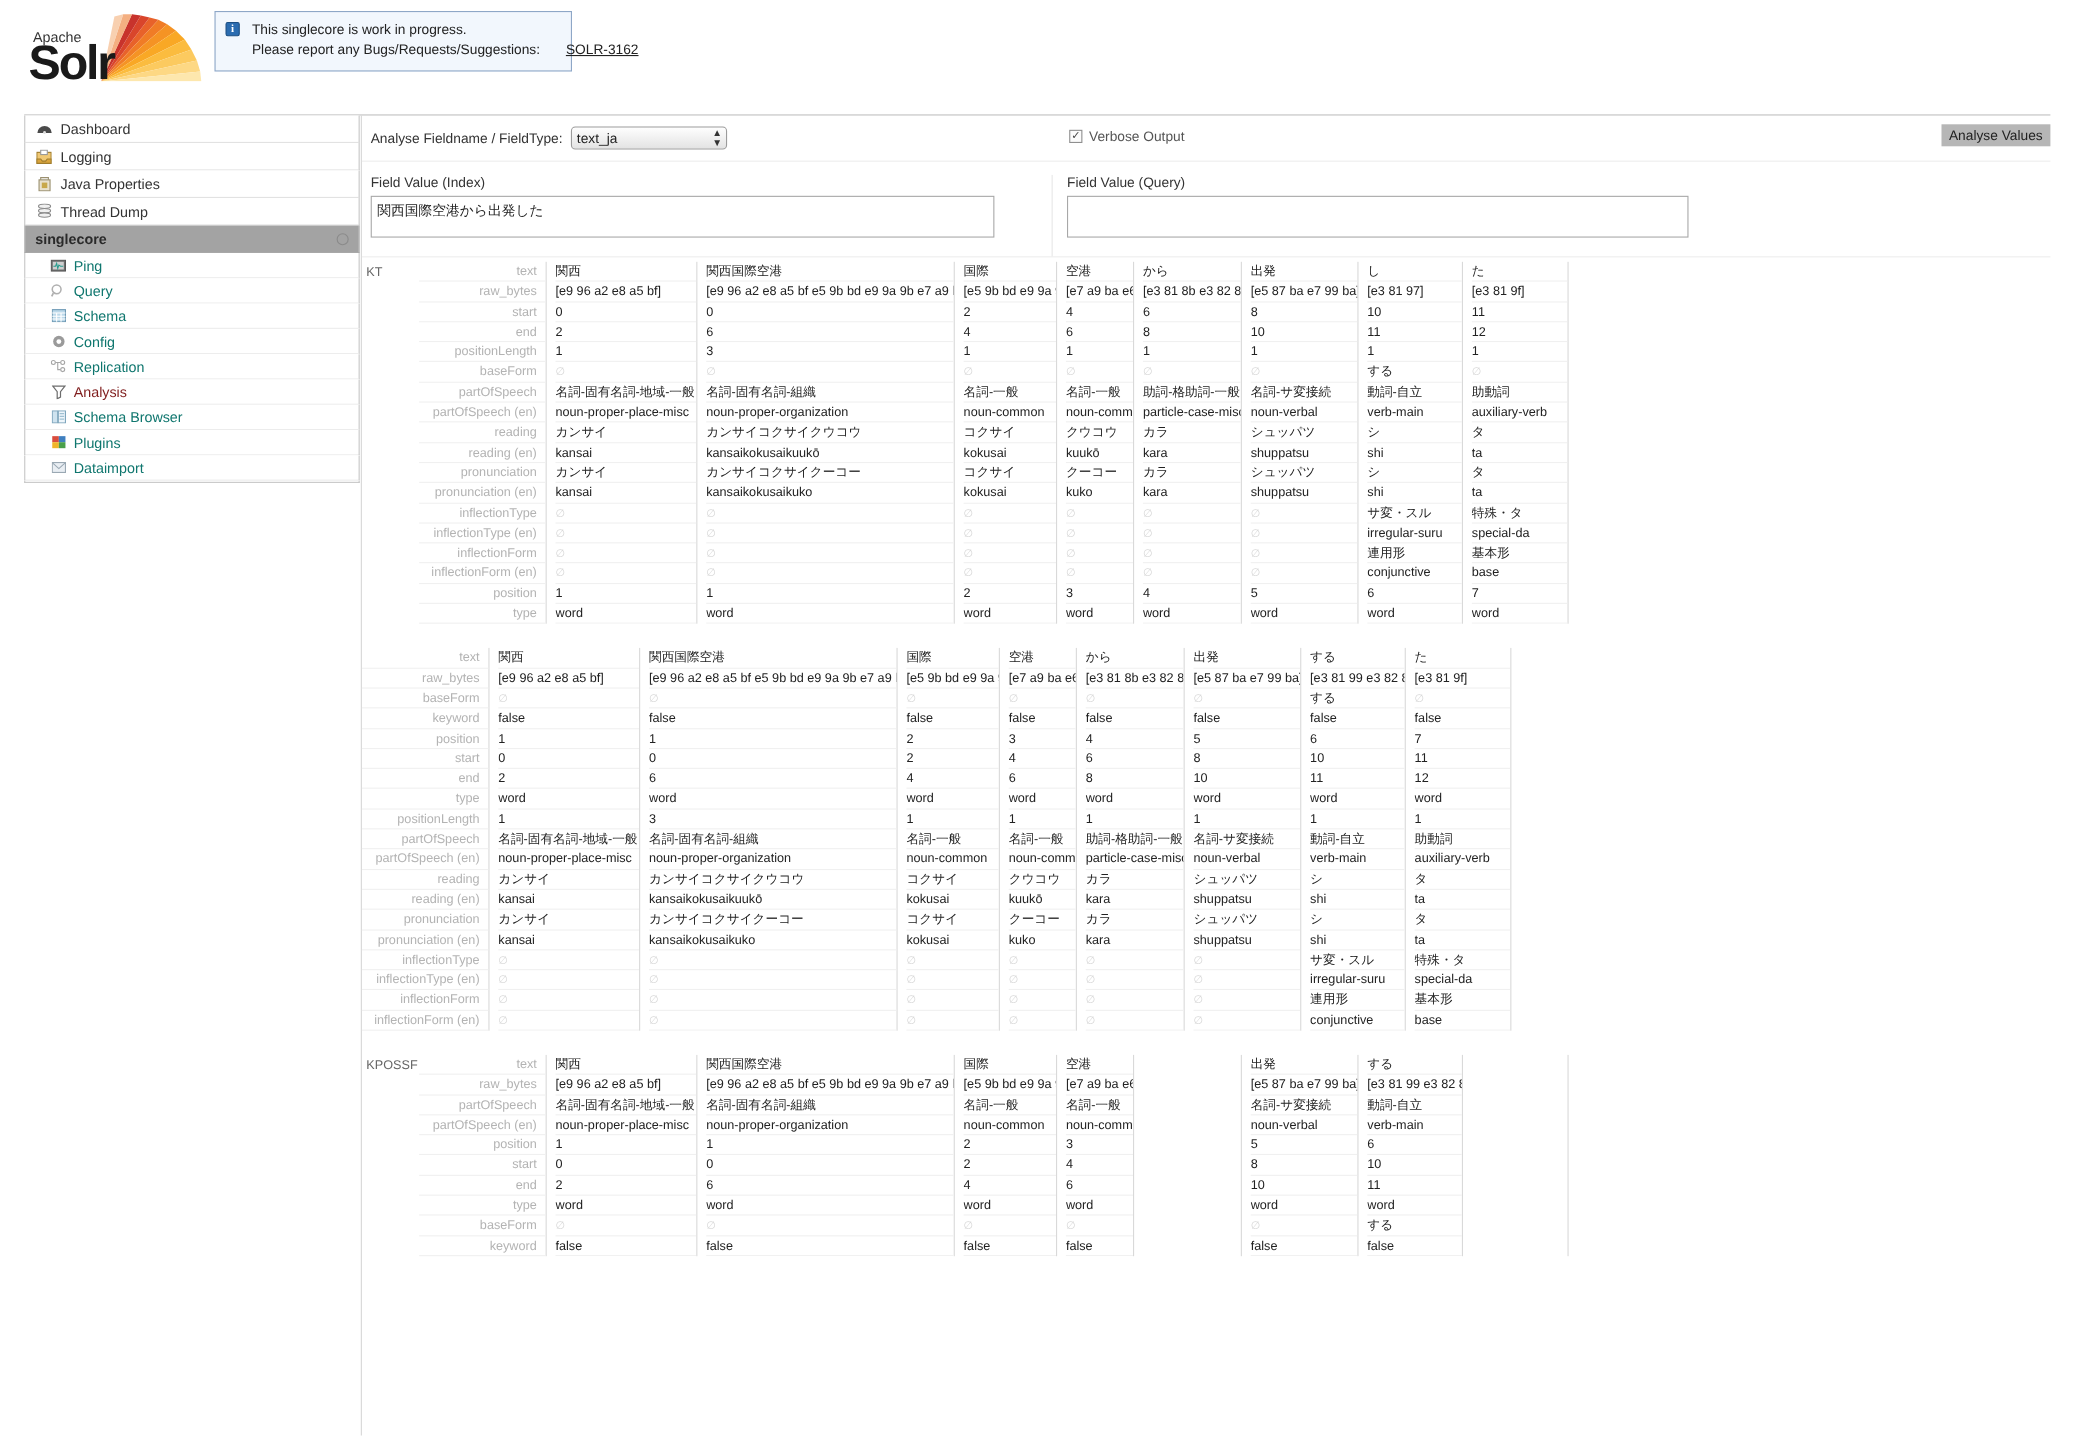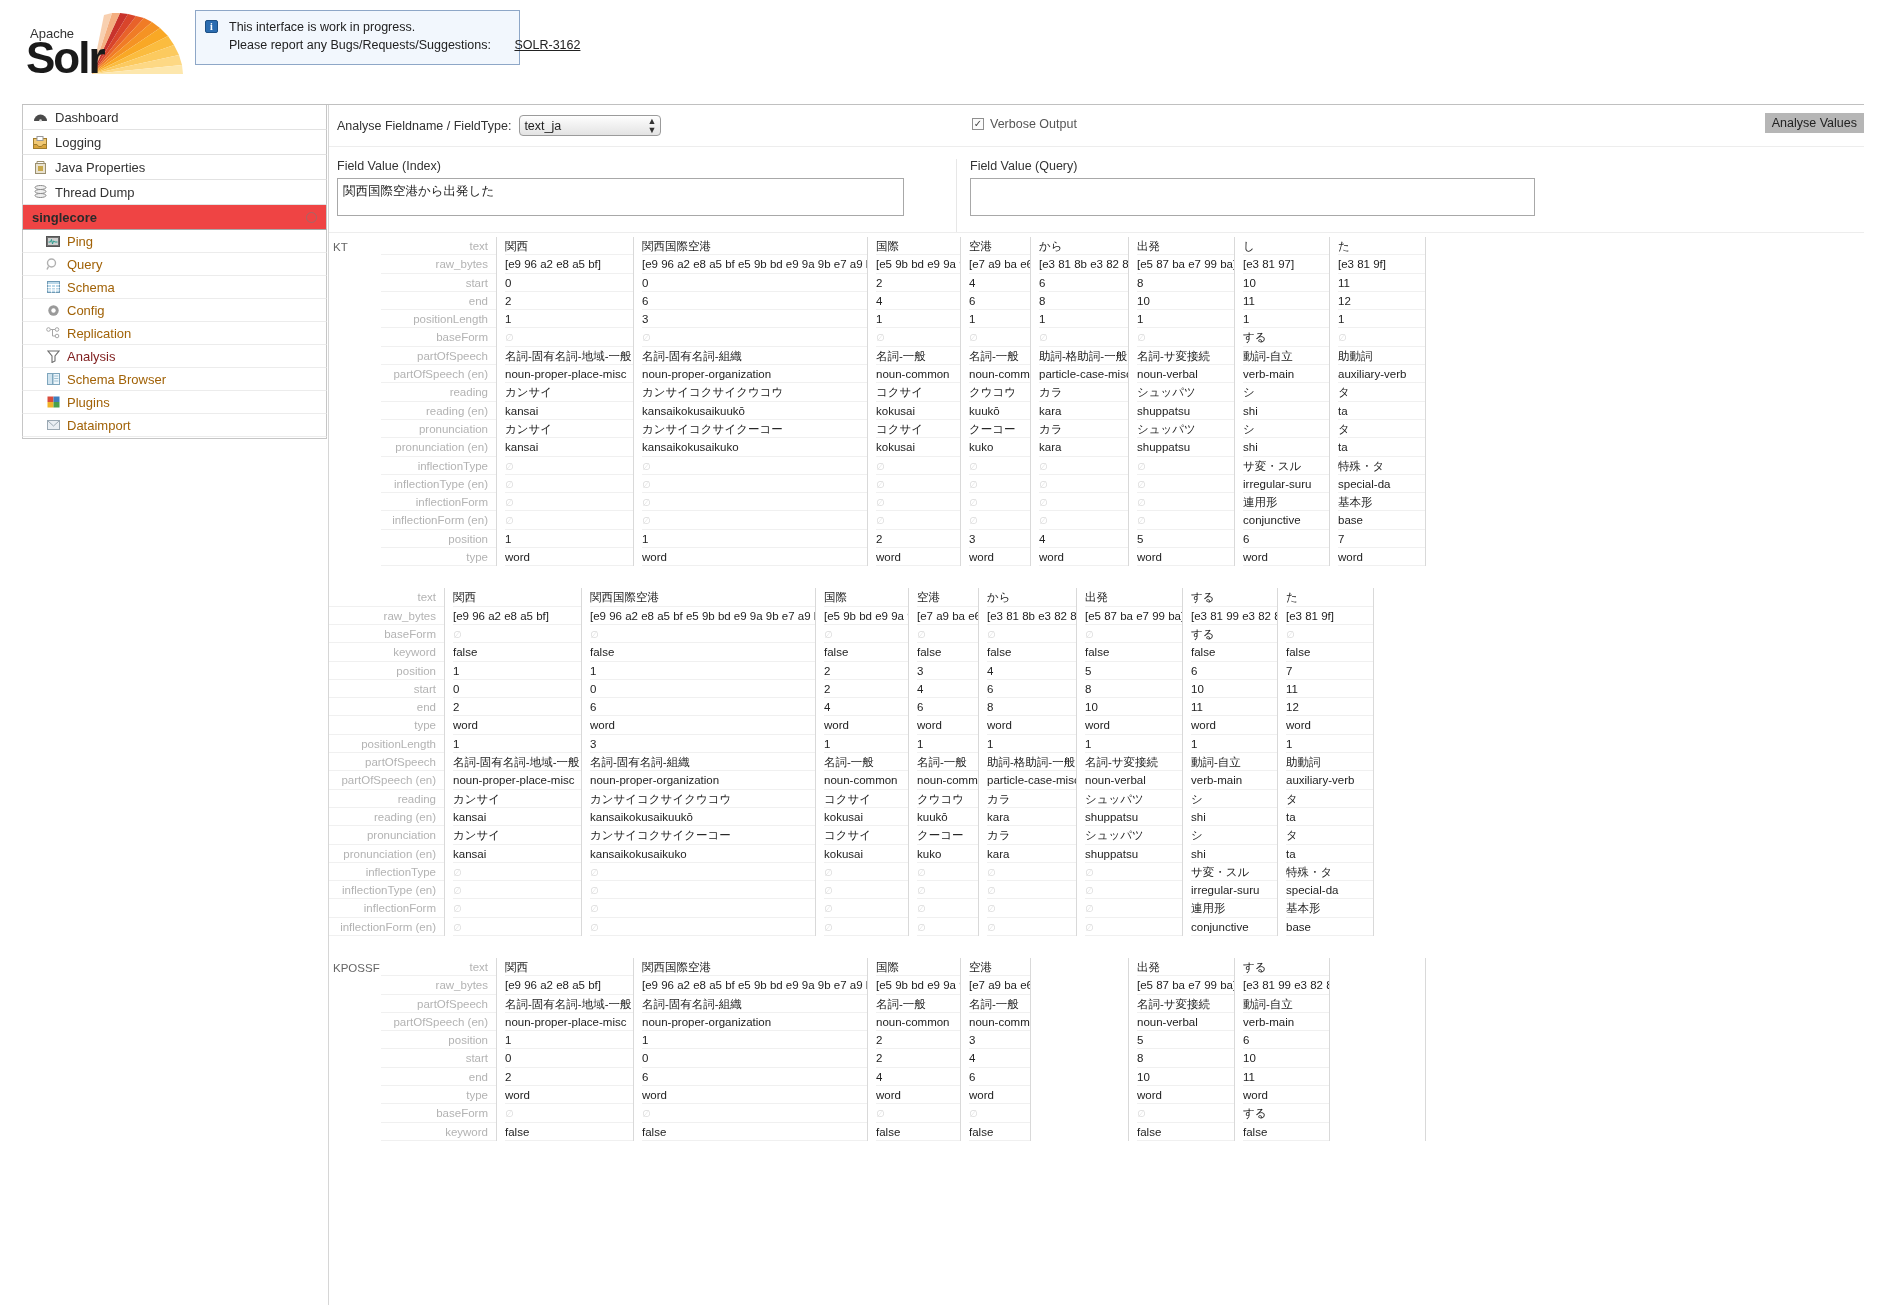--- a/index.html
+++ b/index.html
@@ -110,21 +110,21 @@
     cursor: pointer;
   }
   .nav-item .ico {
     width: 16px; height: 15px;
     margin-right: 7px;
     flex: 0 0 16px;
     display: flex; align-items: center; justify-content: center;
   }
   .core-header {
     height: 25px;
-    background: #ef4444;
+    background: #a3a3a3;
     border-left: 1px solid #c6c6c6;
     border-right: 1px solid #c6c6c6;
     border-bottom: 1px solid #a8a8a8;
     display: flex;
     align-items: center;
     justify-content: space-between;
     padding: 0 9px 0 9px;
     font-size: 13px;
     font-weight: bold;
     color: #2a2a2a;
@@ -137,21 +137,21 @@
   }
   .sub-item {
     height: 23px;
     border-bottom: 1px solid #ececec;
     border-left: 1px solid #c6c6c6;
     border-right: 1px solid #c6c6c6;
     display: flex;
     align-items: center;
     padding-left: 22px;
     font-size: 13px;
-    color: #a16207;
+    color: #0f766e;
     background: #fff;
     cursor: pointer;
   }
   .sub-item.active { color: #7f1d1d; text-align: center; }
   .sub-item .ico {
     width: 16px; height: 14px;
     margin-right: 6px;
     flex: 0 0 16px;
     display: flex; align-items: center; justify-content: center;
   }
@@ -323,21 +323,21 @@
           <path d="M0,0 L12,-59 L20,-61 Z" fill="#f6c49c" opacity="0.8"></path>
         </g>
       </svg>
     </div>
     <div class="logo-apache">Apache</div>
     <div class="logo-solr">Solr</div>
   </div>
 
   <div id="wip-box">
     <div class="info-ico">i</div>
-    <div class="line">This interface is work in progress.</div>
+    <div class="line">This singlecore is work in progress.</div>
     <div class="line"><span>Please report any Bugs/Requests/Suggestions: </span><a href="#">SOLR-3162</a></div>
   </div>
 </div>
 
 <div id="main-wrap">
   <div id="content-border"></div>
 
   <div id="sidebar">
     <div class="nav-item">
       <span class="ico">

